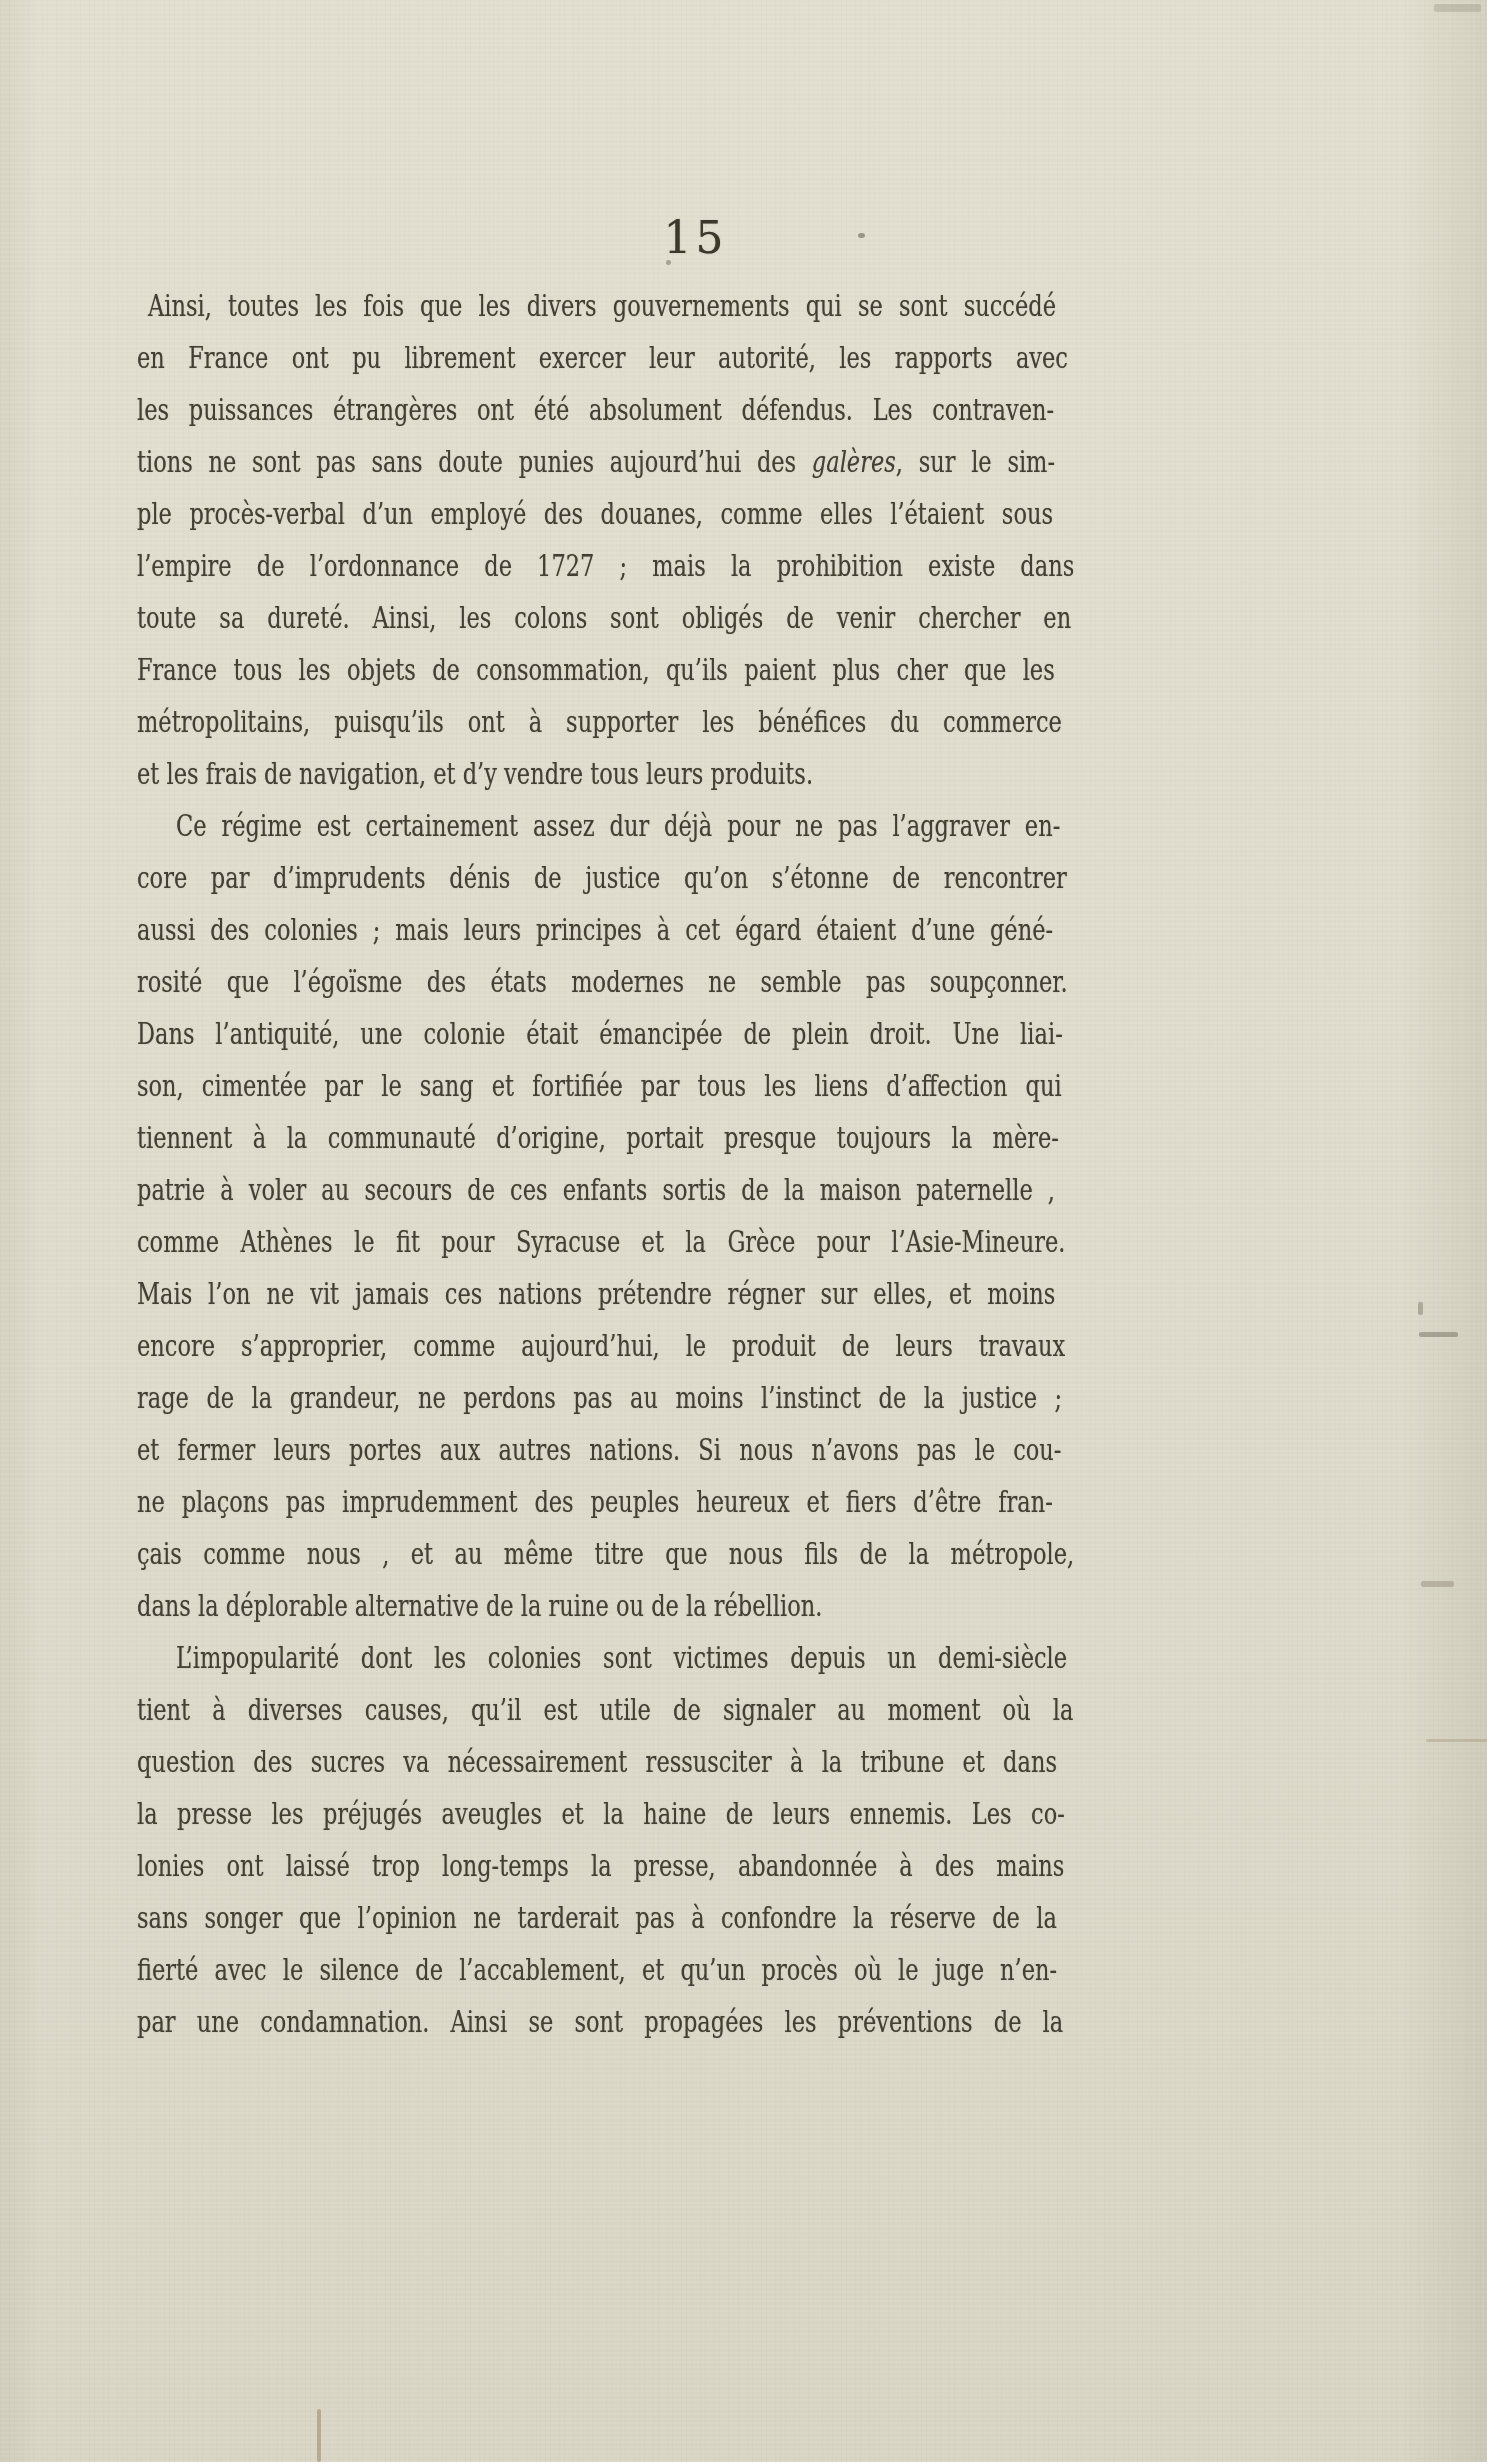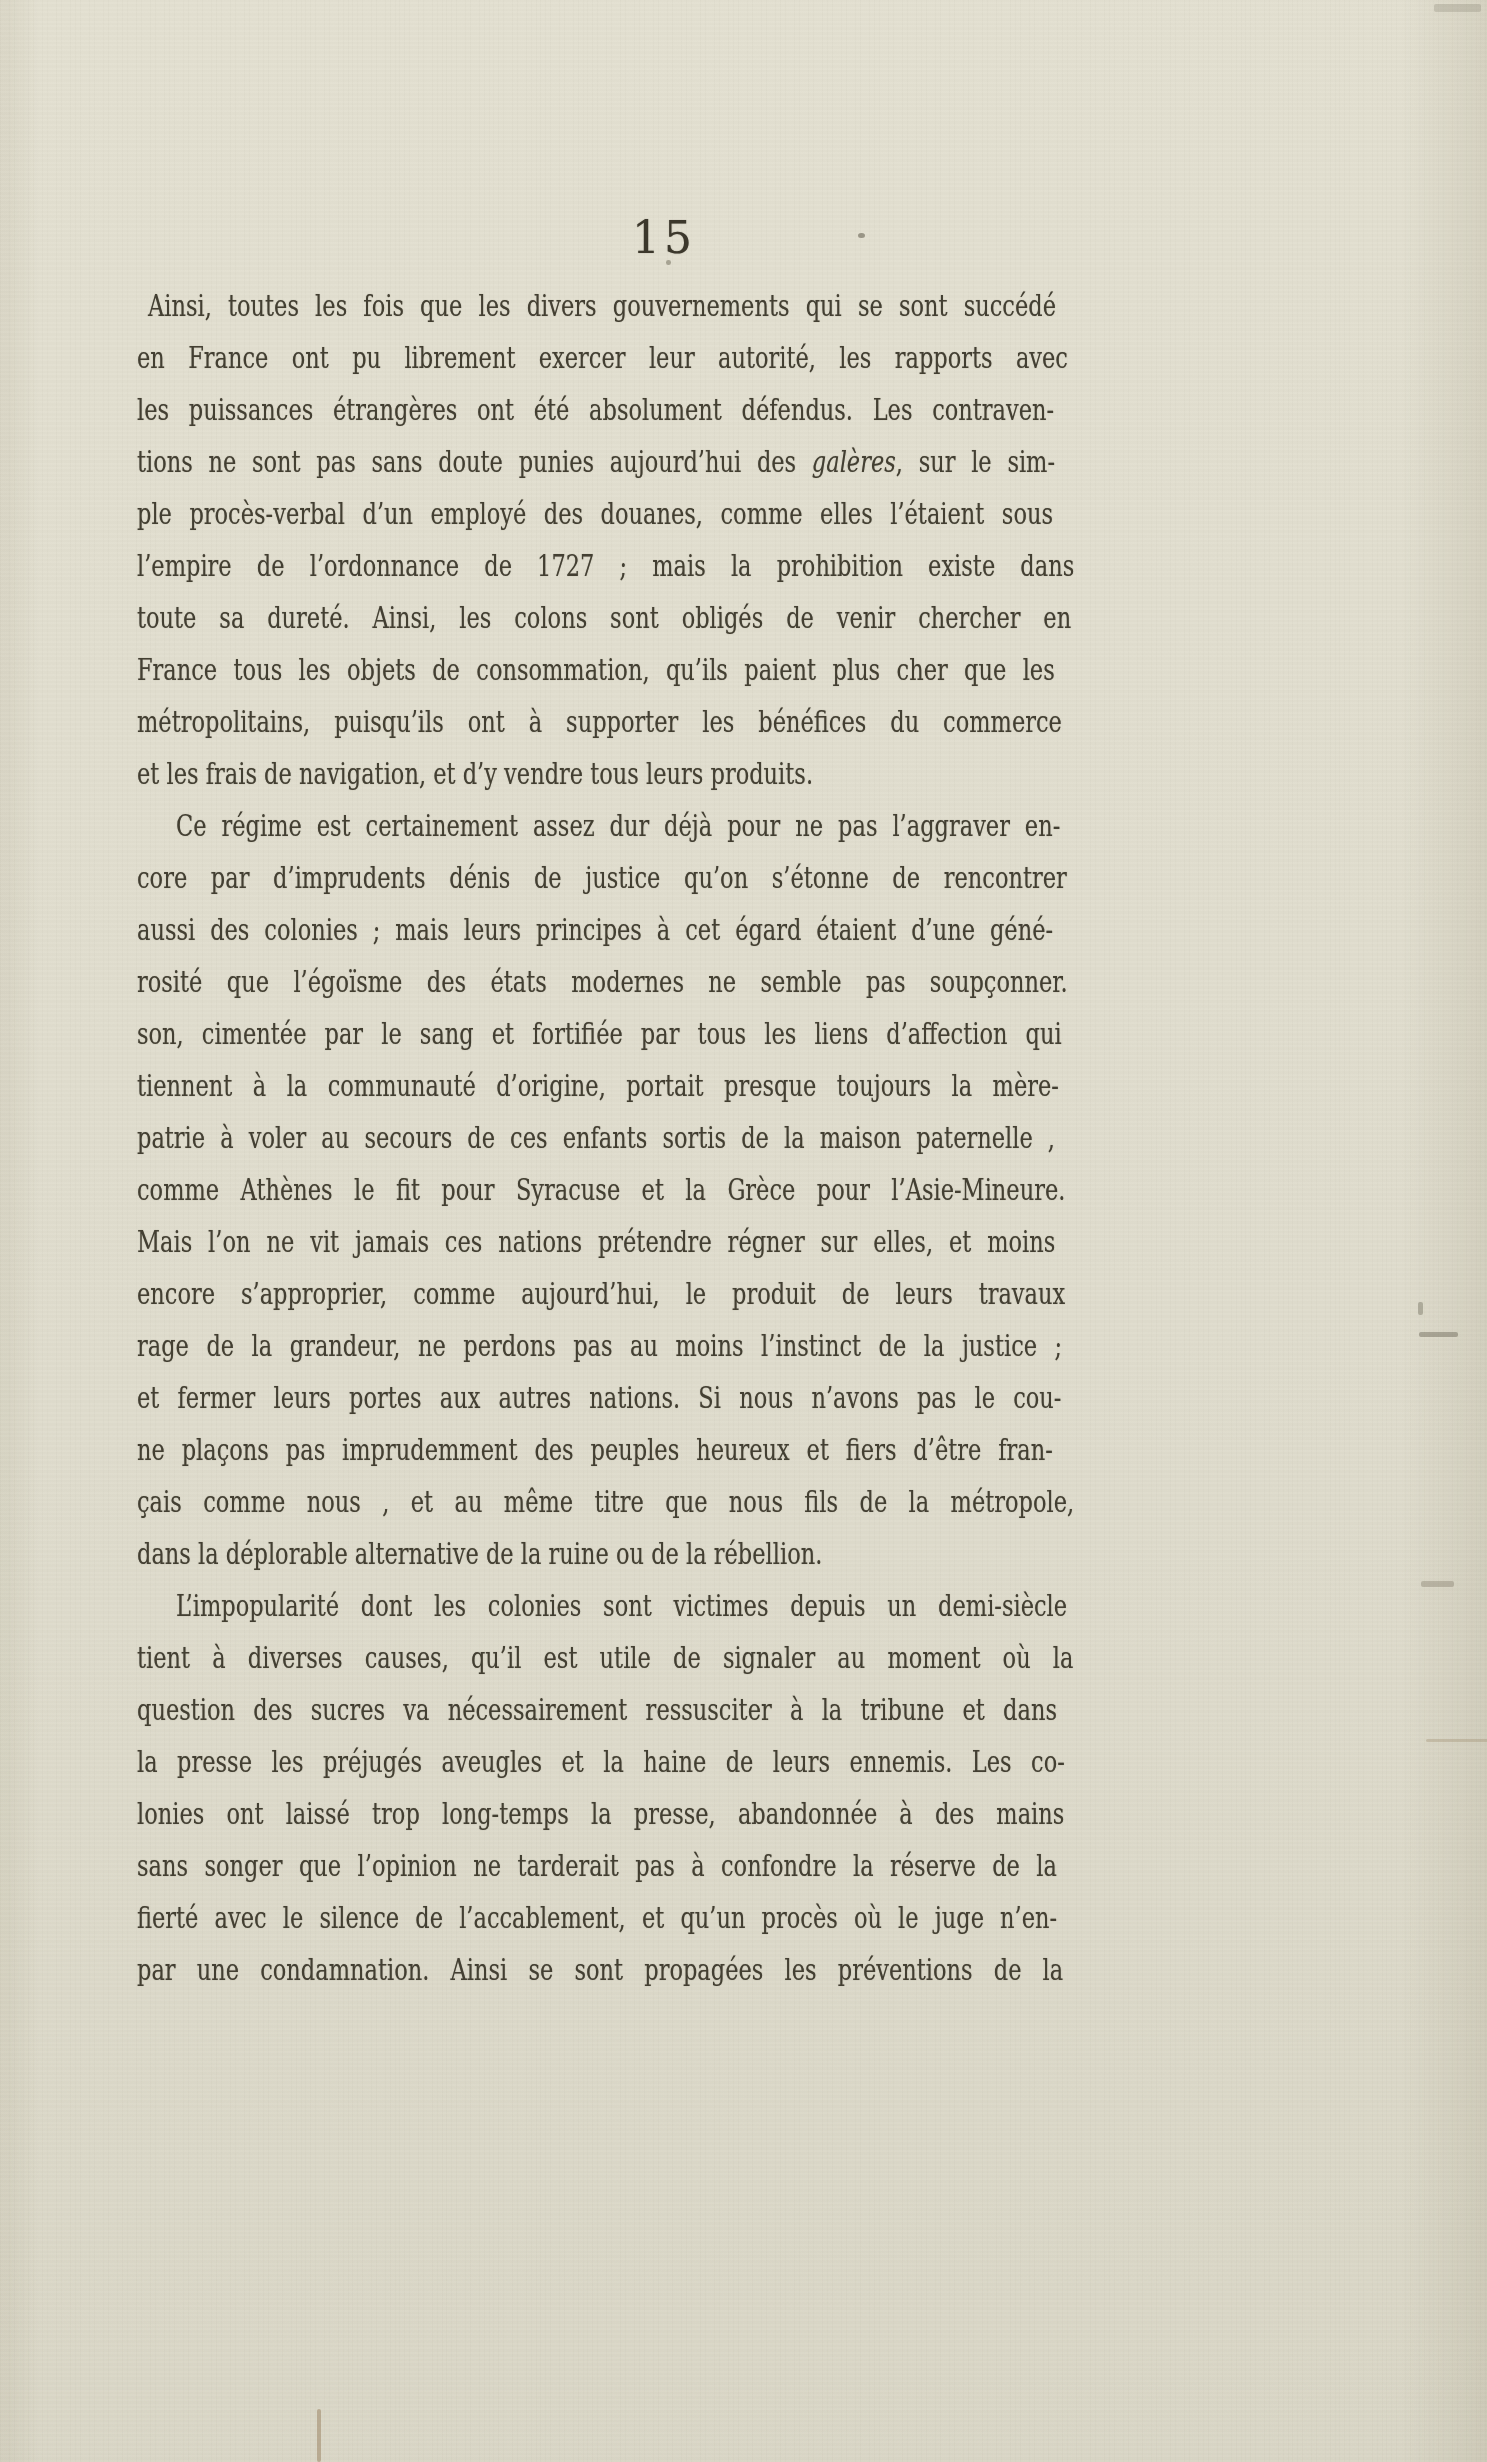--- a/index.html
+++ b/index.html
@@ -12,21 +12,21 @@
   }
   
   body::before{
     content:"";position:absolute;inset:0;pointer-events:none;
     background:
       repeating-linear-gradient(90deg, rgba(105,98,78,0.028) 0 0.7px, rgba(0,0,0,0) 0.7px 4.7px),
       repeating-linear-gradient(0deg, rgba(255,255,255,0.018) 0 2px, rgba(60,55,40,0.012) 2px 4.7px);
   }
   .page-number{
     position:absolute;top:216px;left:632px;width:127px;
-    text-align:left;font-size:44px;line-height:1;
+    text-align:center;font-size:44px;line-height:1;
     color:#3c382c;letter-spacing:4px;
     text-shadow:0 0 1px rgba(60,56,44,0.5);
   }
   .text-block{
     position:absolute;left:137px;top:280px;width:1154px;
     color:#433f32;
   }
   .line{
     height:52px;line-height:52px;font-size:30px;white-space:nowrap;
     text-shadow:0 0 1.1px rgba(63,59,48,0.42);
@@ -50,20 +50,21 @@
     <div class="line"><span class="lt" style="word-spacing: 13.8px; transform: scaleX(0.75);"><span class="seg">ple procès-verbal d’un employé des douanes, comme elles l’étaient sous</span></span></div>
     <div class="line"><span class="lt" style="word-spacing: 24px; transform: scaleX(0.75);"><span class="seg">l’empire de l’ordonnance de 1727 ; mais la prohibition existe dans</span></span></div>
     <div class="line"><span class="lt" style="word-spacing: 21px; transform: scaleX(0.75);"><span class="seg">toute sa dureté. Ainsi, les colons sont obligés de venir chercher en</span></span></div>
     <div class="line"><span class="lt" style="word-spacing: 12.3px; transform: scaleX(0.75);"><span class="seg">France tous les objets de consommation, qu’ils paient plus cher que les</span></span></div>
     <div class="line"><span class="lt" style="word-spacing: 22.4px; transform: scaleX(0.75);"><span class="seg">métropolitains, puisqu’ils ont à supporter les bénéfices du commerce</span></span></div>
     <div class="line"><span class="lt" style="word-spacing: 0px; transform: scaleX(0.75);"><span class="seg">et les frais de navigation, et d’y vendre tous leurs produits.</span></span></div>
     <div class="line ind-n"><span class="lt" style="word-spacing: 10.4px; transform: scaleX(0.75);"><span class="seg">Ce régime est certainement assez dur déjà pour ne pas l’aggraver en-</span></span></div>
     <div class="line"><span class="lt" style="word-spacing: 22px; transform: scaleX(0.75);"><span class="seg">core par d’imprudents dénis de justice qu’on s’étonne de rencontrer</span></span></div>
     <div class="line"><span class="lt" style="word-spacing: 10.4px; transform: scaleX(0.75);"><span class="seg">aussi des colonies ; mais leurs principes à cet égard étaient d’une géné-</span></span></div>
     <div class="line"><span class="lt" style="word-spacing: 23px; transform: scaleX(0.75);"><span class="seg">rosité que l’égoïsme des états modernes ne semble pas soupçonner.</span></span></div>
+    <div class="line"><span class="lt" style="word-spacing: 18.3px; transform: scaleX(0.75);"><span class="seg">Dans l’antiquité, une colonie était émancipée de plein droit. Une liai-</span></span></div>
     <div class="line"><span class="lt" style="word-spacing: 14.6px; transform: scaleX(0.75);"><span class="seg">son, cimentée par le sang et fortifiée par tous les liens d’affection qui</span></span></div>
     <div class="line"><span class="lt" style="word-spacing: 17.7px; transform: scaleX(0.75);"><span class="seg">tiennent à la communauté d’origine, portait presque toujours la mère-</span></span></div>
     <div class="line"><span class="lt" style="word-spacing: 10.6px; transform: scaleX(0.75);"><span class="seg">patrie à voler au secours de ces enfants sortis de la maison paternelle ,</span></span></div>
     <div class="line"><span class="lt" style="word-spacing: 19px; transform: scaleX(0.75);"><span class="seg">comme Athènes le fit pour Syracuse et la Grèce pour l’Asie-Mineure.</span></span></div>
     <div class="line"><span class="lt" style="word-spacing: 11.7px; transform: scaleX(0.75);"><span class="seg">Mais l’on ne vit jamais ces nations prétendre régner sur elles, et moins</span></span></div>
     <div class="line"><span class="lt" style="word-spacing: 25px; transform: scaleX(0.75);"><span class="seg">encore s’approprier, comme aujourd’hui, le produit de leurs travaux</span></span></div>
     <div class="line"><span class="lt" style="word-spacing: 13.8px; transform: scaleX(0.75);"><span class="seg">rage de la grandeur, ne perdons pas au moins l’instinct de la justice ;</span></span></div>
     <div class="line"><span class="lt" style="word-spacing: 14.7px; transform: scaleX(0.75);"><span class="seg">et fermer leurs portes aux autres nations. Si nous n’avons pas le cou-</span></span></div>
     <div class="line"><span class="lt" style="word-spacing: 13px; transform: scaleX(0.75);"><span class="seg">ne plaçons pas imprudemment des peuples heureux et fiers d’être fran-</span></span></div>
     <div class="line"><span class="lt" style="word-spacing: 19px; transform: scaleX(0.75);"><span class="seg">çais comme nous , et au même titre que nous fils de la métropole,</span></span></div>

